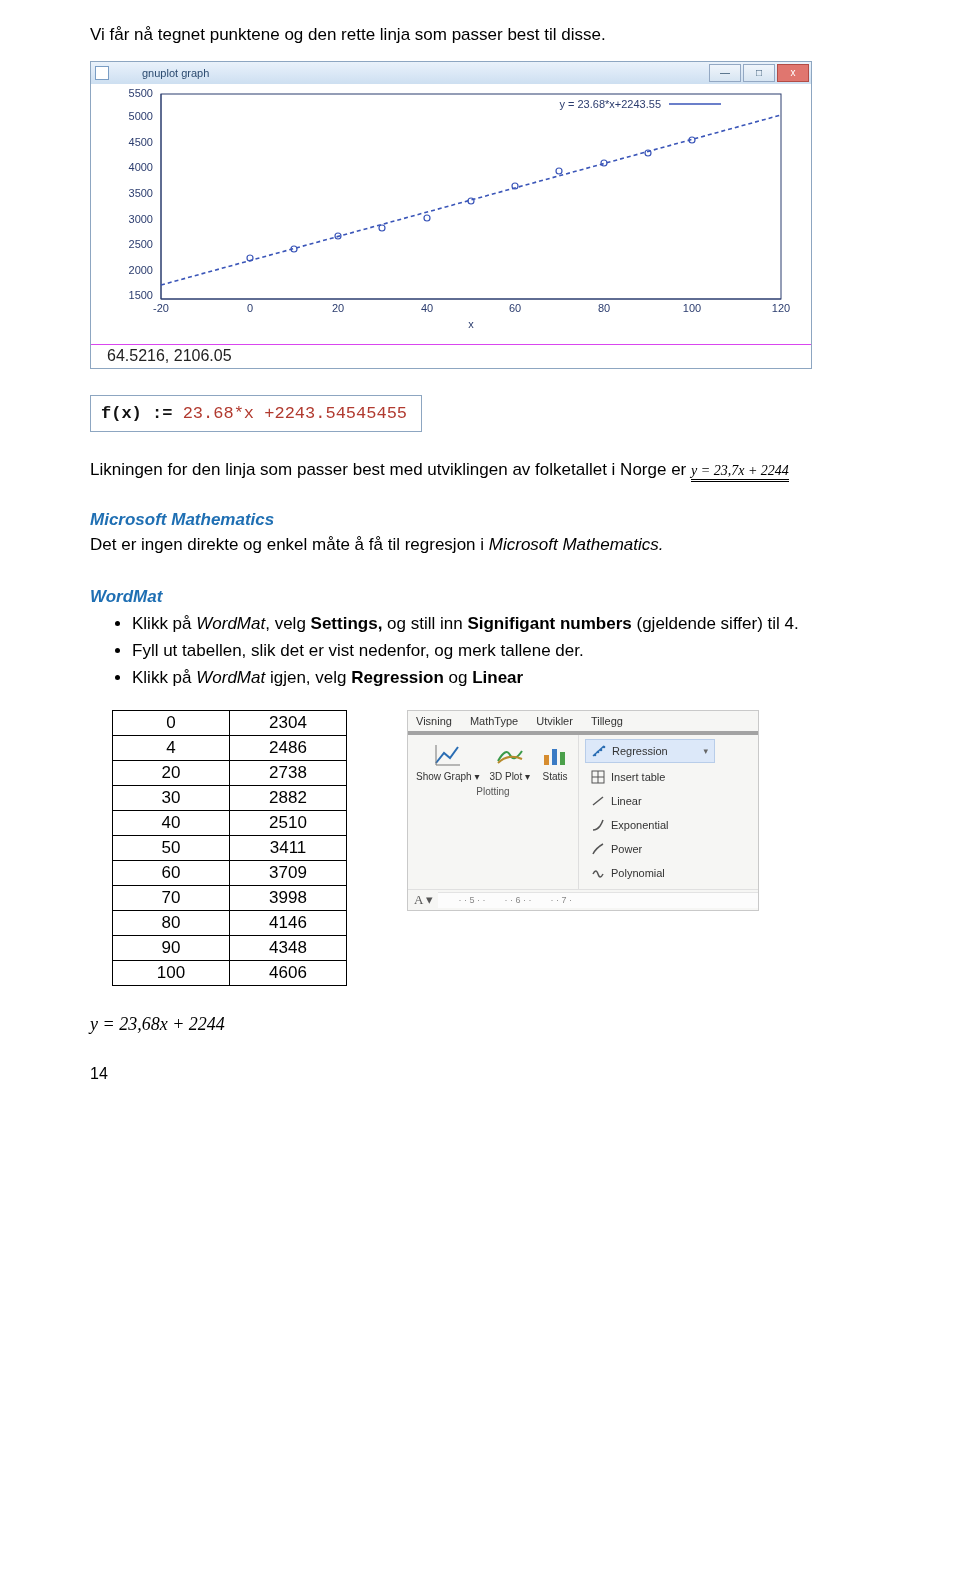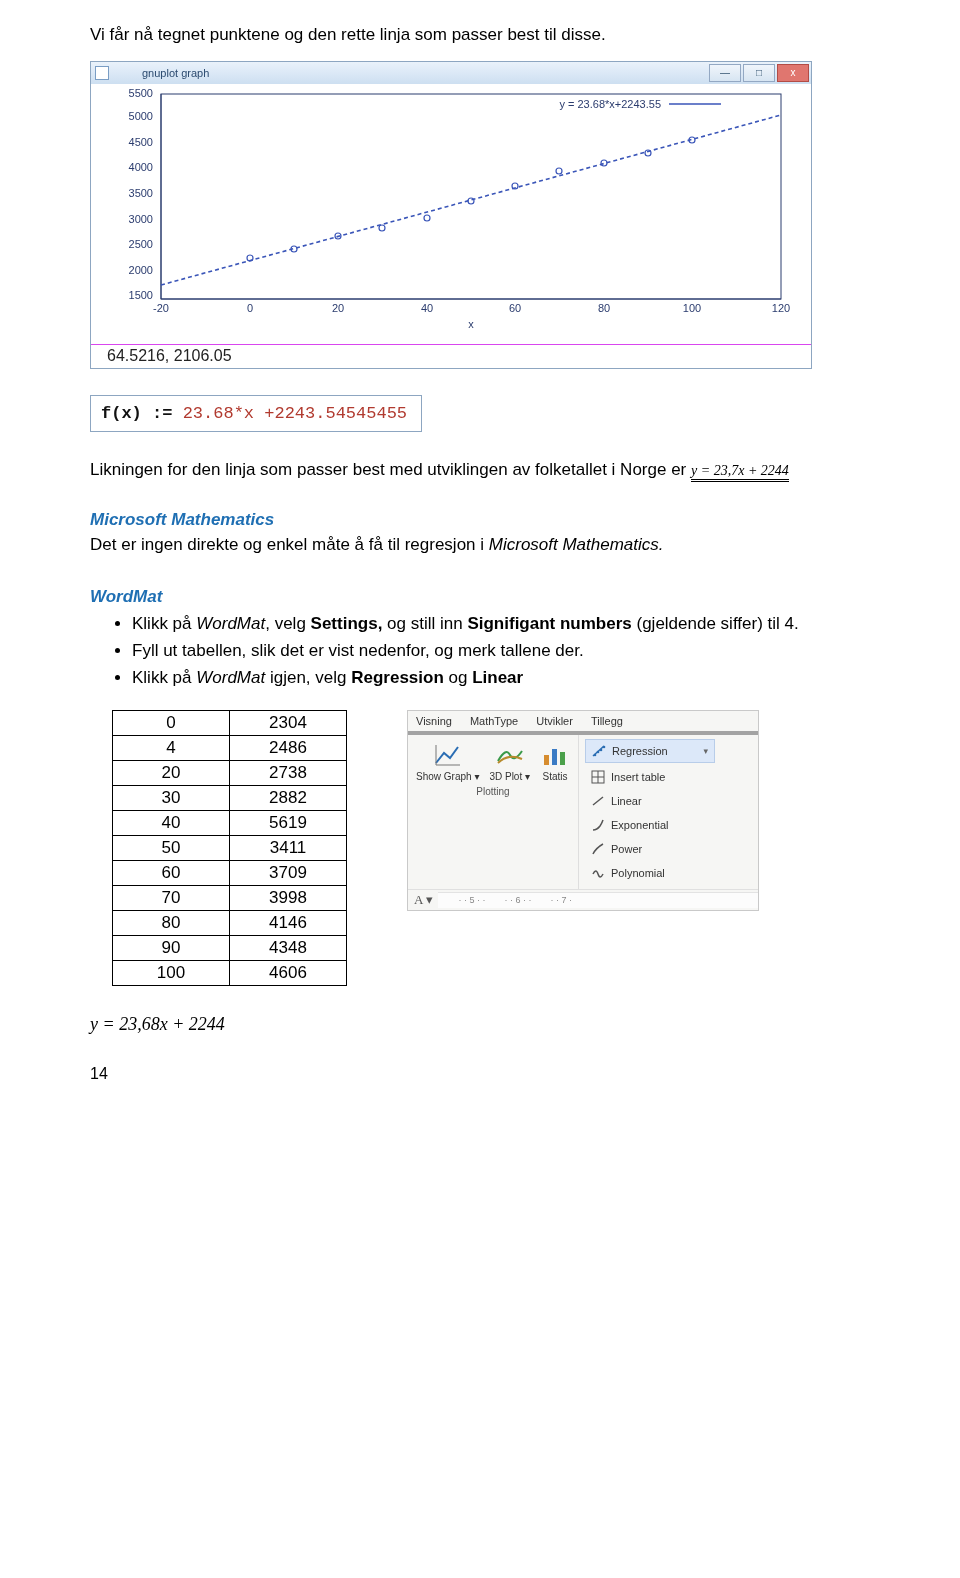--- a/index.html
+++ b/index.html
@@ -299,21 +299,21 @@
           <tr>
             <td>20</td>
             <td>2738</td>
           </tr>
           <tr>
             <td>30</td>
             <td>2882</td>
           </tr>
           <tr>
             <td>40</td>
-            <td>5619</td>
+            <td>2510</td>
           </tr>
           <tr>
             <td>50</td>
             <td>3411</td>
           </tr>
           <tr>
             <td>60</td>
             <td>3709</td>
           </tr>
           <tr>

